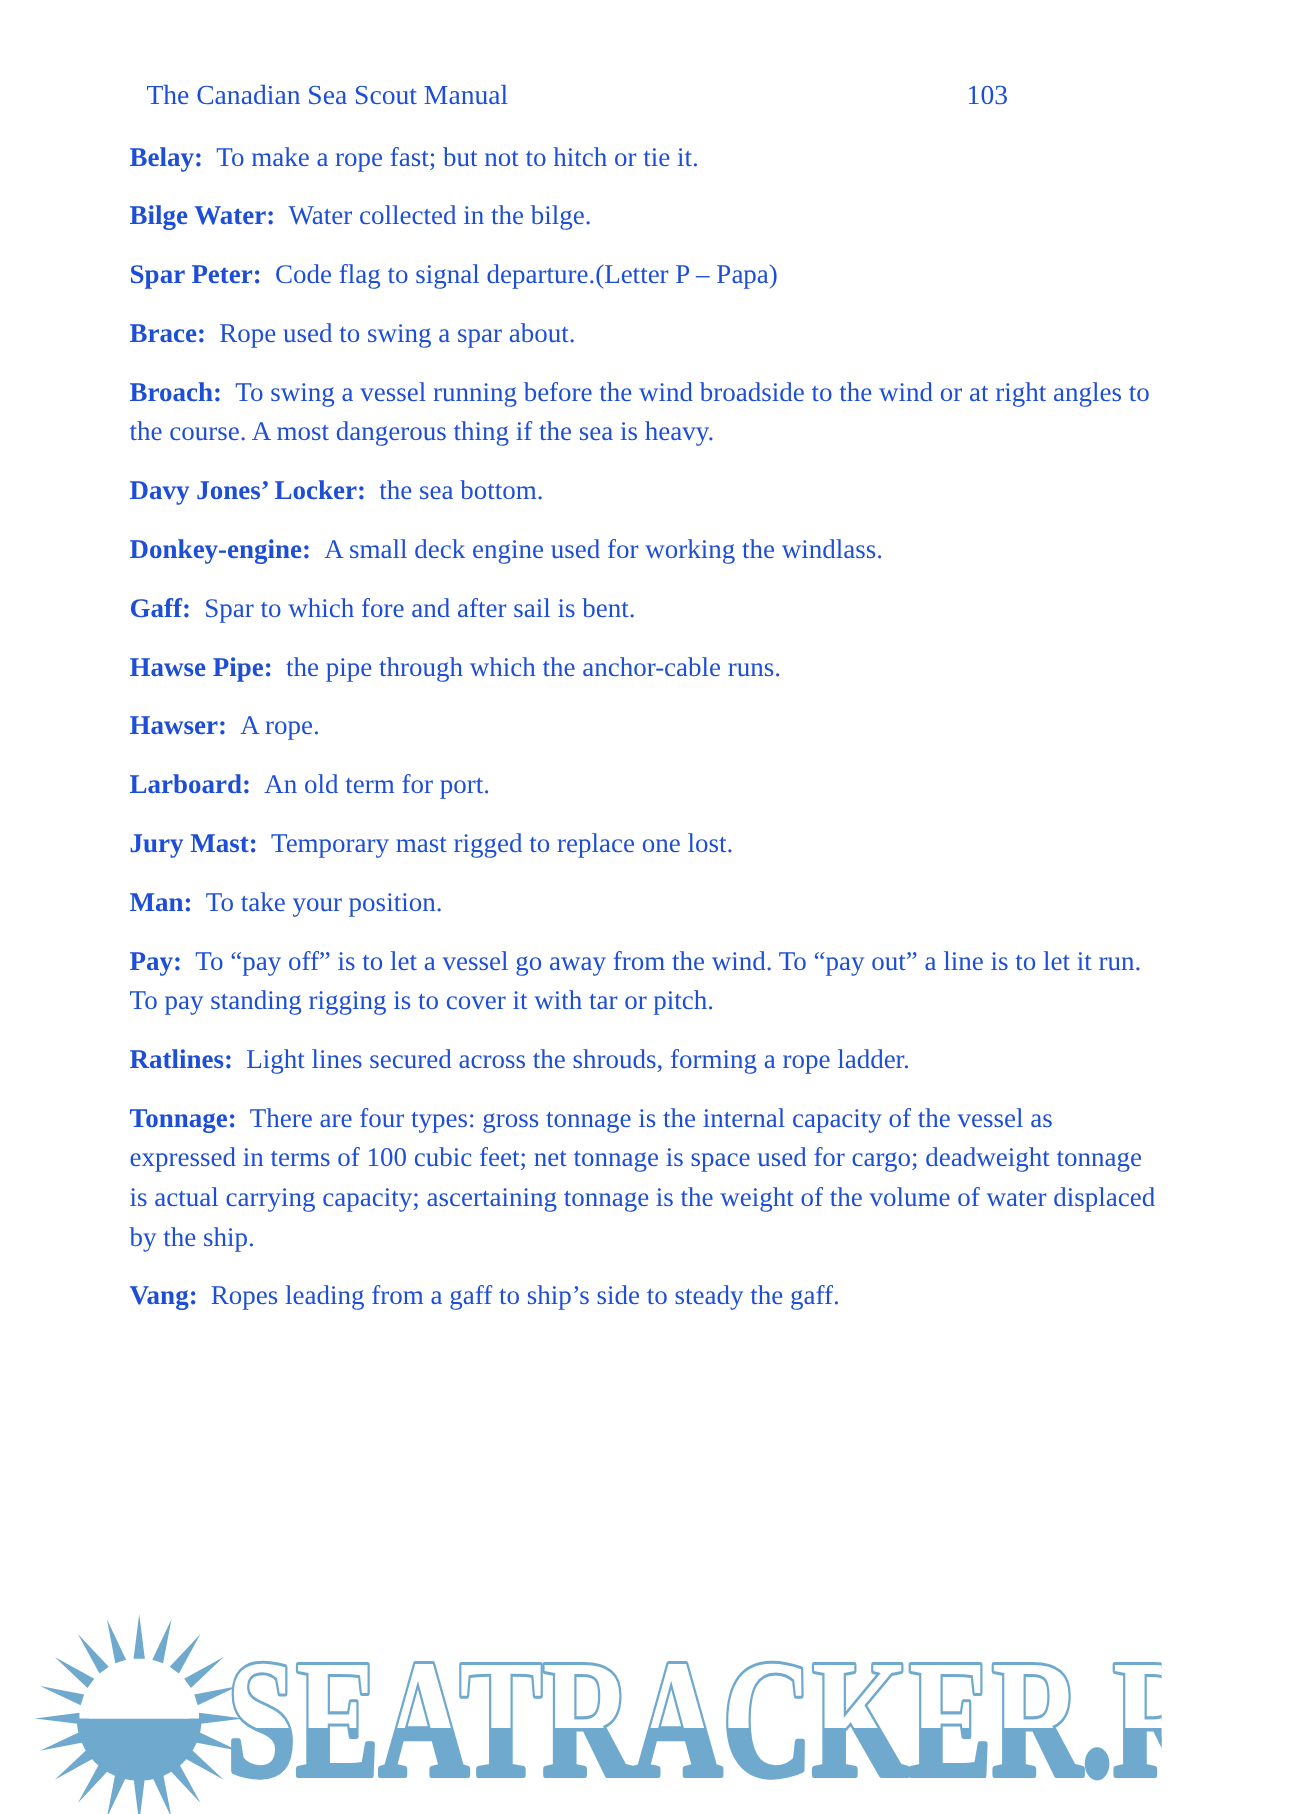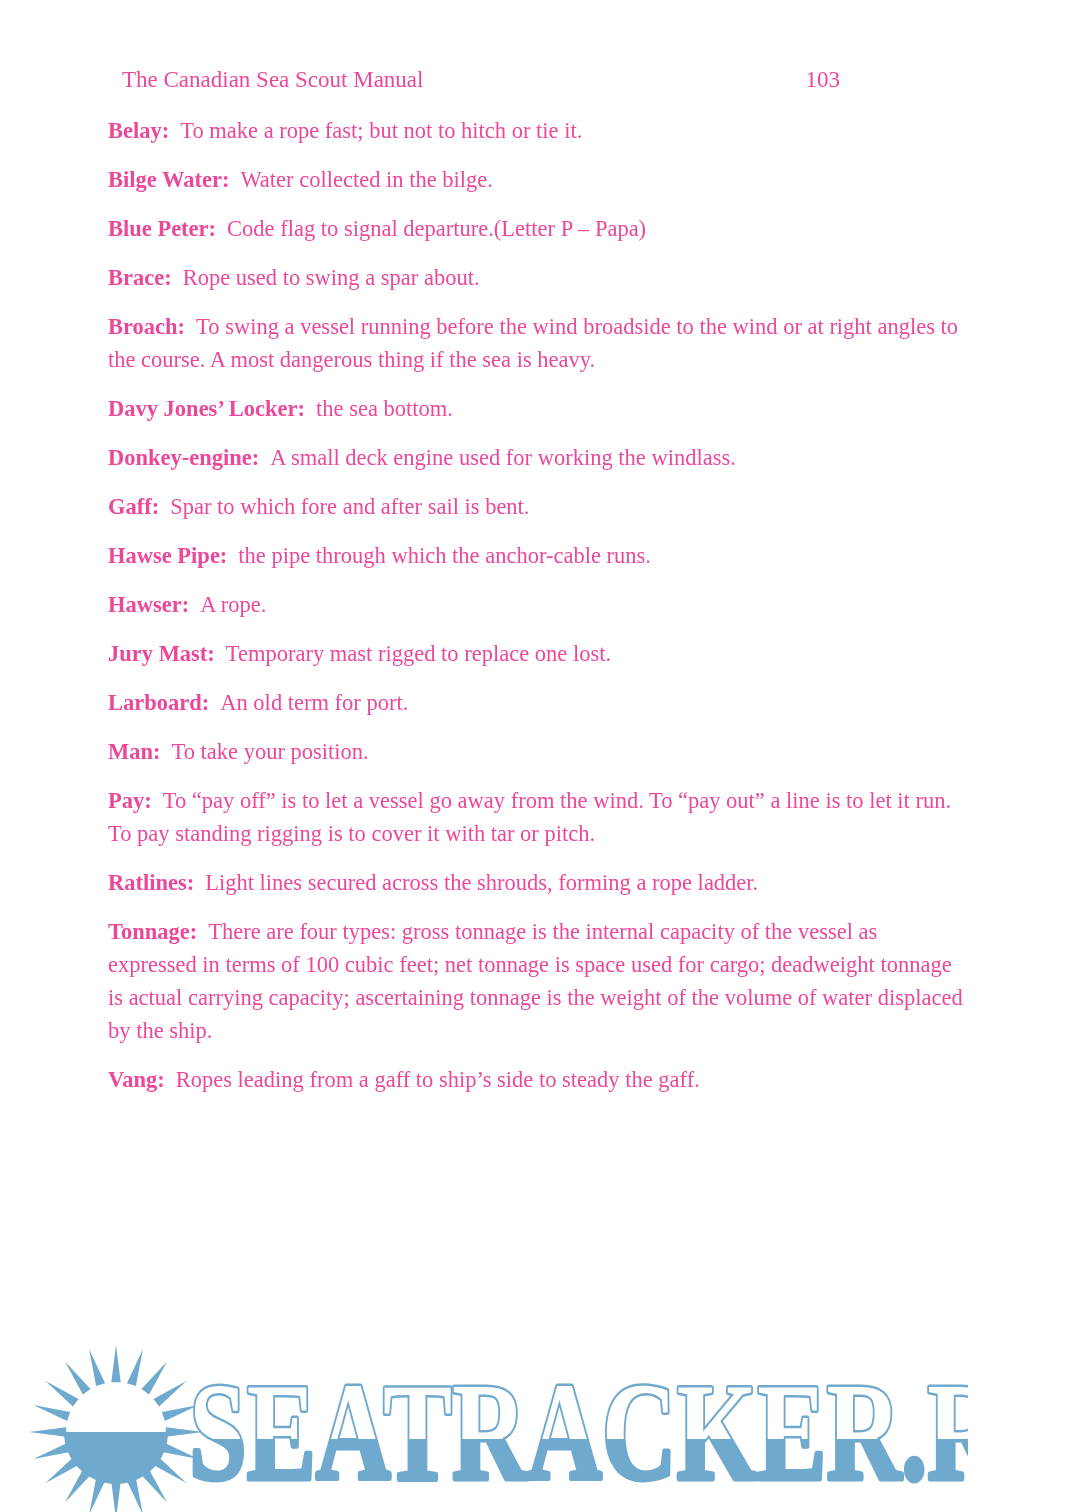--- a/index.html
+++ b/index.html
@@ -2,21 +2,21 @@
 <html><head>
 <meta charset="utf-8">
 <style>
   html, body { margin: 0; padding: 0; background: #ffffff; }
   .page {
     position: relative;
     width: 968px;
     height: 1512px;
     background: #ffffff;
     font-family: "Liberation Serif", "DejaVu Serif", serif;
-    color: #ec4899;
+    color: #1d4ed8;
     overflow: hidden;
   }
   .header {
     position: absolute;
     top: 66px;
     left: 122px;
     right: 128px;
     display: flex;
     justify-content: space-between;
     align-items: baseline;
@@ -54,39 +54,39 @@
   <div class="header">
     <span>The Canadian Sea Scout Manual</span>
     <span>103</span>
   </div>
 
   <div class="entries">
     <p class="entry"><b>Belay:</b><span>To make a rope fast; but not to hitch or tie it.</span></p>
 
     <p class="entry"><b>Bilge Water:</b><span>Water collected in the bilge.</span></p>
 
-    <p class="entry"><b>Blue Peter:</b><span>Code flag to signal departure.(Letter P – Papa)</span></p>
+    <p class="entry"><b>Spar Peter:</b><span>Code flag to signal departure.(Letter P – Papa)</span></p>
 
     <p class="entry"><b>Brace:</b><span>Rope used to swing a spar about.</span></p>
 
     <p class="entry"><b>Broach:</b><span>To swing a vessel running before the wind broadside to the wind or at right angles to the course. A most dangerous thing if the sea is heavy.</span></p>
 
     <p class="entry"><b>Davy Jones’ Locker:</b><span>the sea bottom.</span></p>
 
     <p class="entry"><b>Donkey-engine:</b><span>A small deck engine used for working the windlass.</span></p>
 
     <p class="entry"><b>Gaff:</b><span>Spar to which fore and after sail is bent.</span></p>
 
     <p class="entry"><b>Hawse Pipe:</b><span>the pipe through which the anchor-cable runs.</span></p>
 
     <p class="entry"><b>Hawser:</b><span>A rope.</span></p>
 
+    <p class="entry"><b>Larboard:</b><span>An old term for port.</span></p>
+
     <p class="entry"><b>Jury Mast:</b><span>Temporary mast rigged to replace one lost.</span></p>
-
-    <p class="entry"><b>Larboard:</b><span>An old term for port.</span></p>
 
     <p class="entry"><b>Man:</b><span>To take your position.</span></p>
 
 
     <p class="entry"><b>Pay:</b><span>To “pay off” is to let a vessel go away from the wind. To “pay out” a line is to let it run. To pay standing rigging is to cover it with tar or pitch.</span></p>
 
     <p class="entry"><b>Ratlines:</b><span>Light lines secured across the shrouds, forming a rope ladder.</span></p>
 
     <p class="entry"><b>Tonnage:</b><span>There are four types:  gross tonnage is the internal capacity of the vessel as expressed in terms of 100 cubic feet; net tonnage is space used for cargo; deadweight tonnage is actual carrying capacity; ascertaining tonnage is the weight of the volume of water displaced by the ship.</span></p>
 

